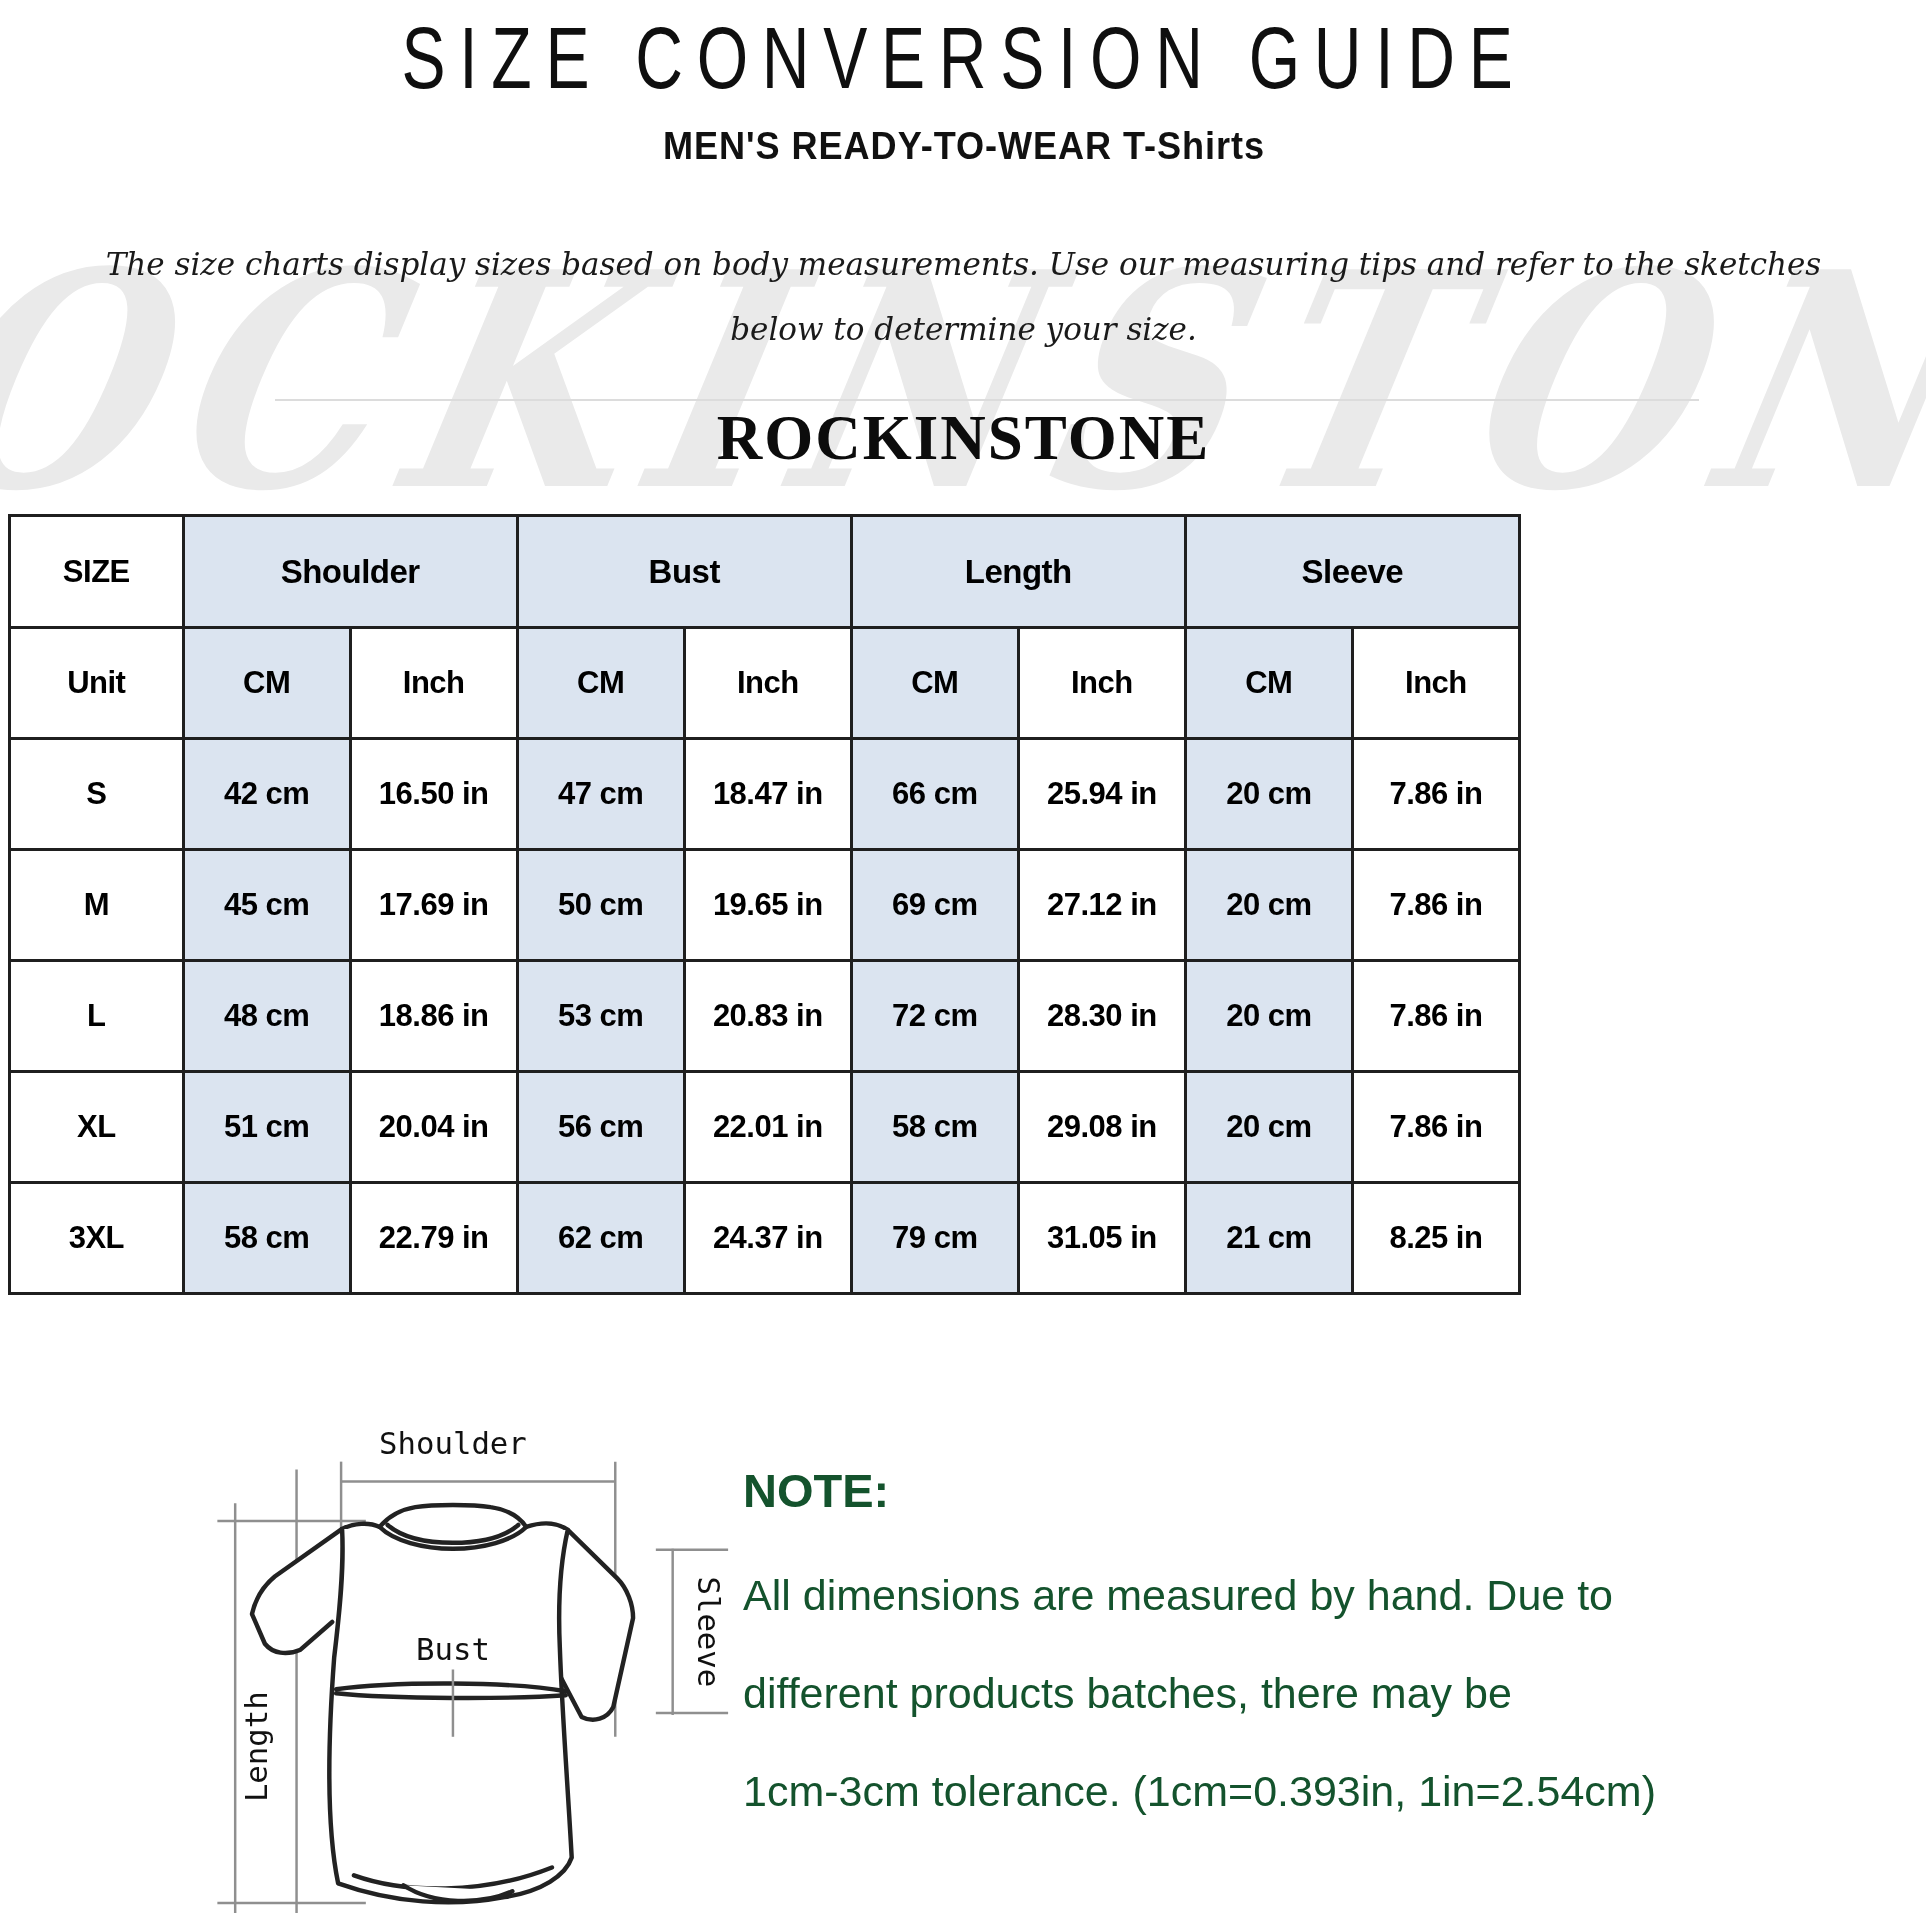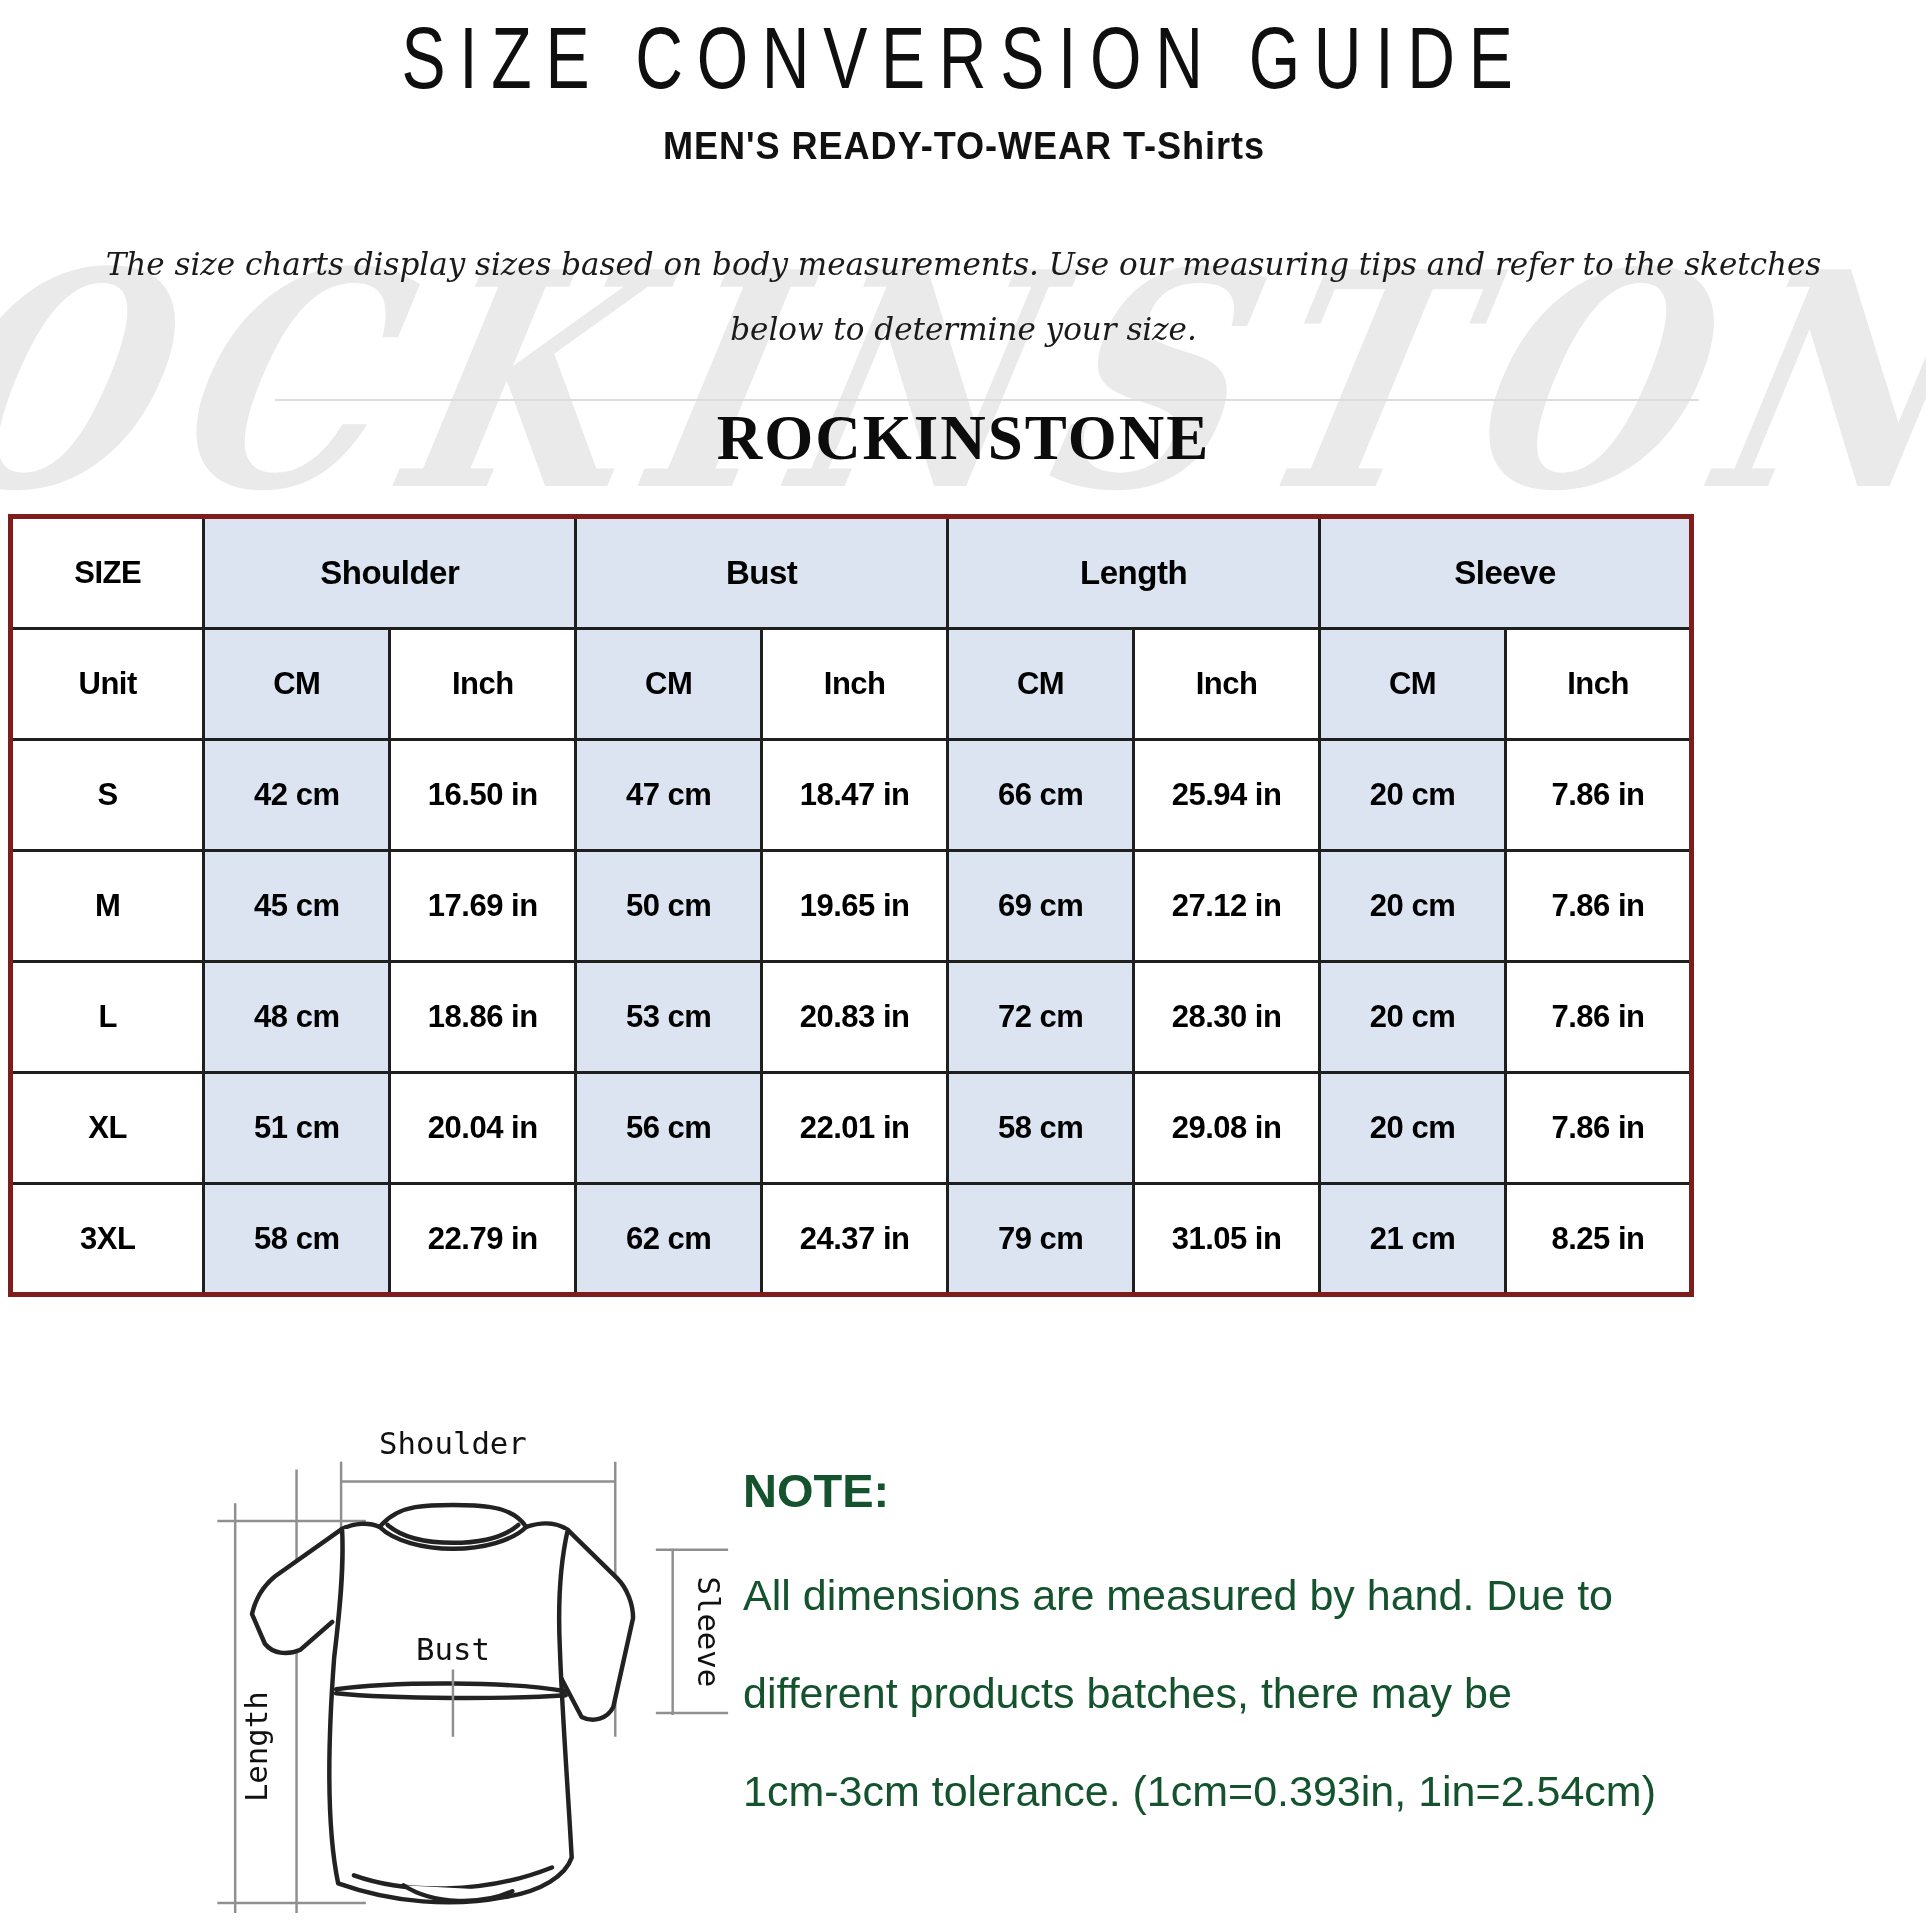--- a/index.html
+++ b/index.html
@@ -38,23 +38,23 @@
     top:399px;left:275px;width:1424px;height:2px;background:#dcdcdc;z-index:1;
   }
   .brand{
     top:402px;left:50%;transform:translateX(-50%);
     font-family:"Liberation Serif",serif;font-weight:700;font-size:63px;
     letter-spacing:2px;color:#0c0c0c;white-space:nowrap;z-index:2;margin:0;
   }
 
   
   table.size-table{
-    position:absolute;left:8px;top:514px;width:1686px;z-index:3;
+    position:absolute;left:8px;top:514px;width:1513px;z-index:3;
     border-collapse:collapse;table-layout:fixed;background:#7f1d1d;
-    border:5px solid #7f1d1d;
+    border:2px solid #7f1d1d;
   }
   table.size-table td{
     border:3px solid #1f1f1f;text-align:center;vertical-align:middle;
     font-weight:700;color:#000;background:#ffffff;padding:0;
     font-size:31px;letter-spacing:-0.5px;
   }
   table.size-table tr{height:111px;}
   table.size-table tr.group-row{height:112px;}
   table.size-table td.blue{background:#dbe4f0;}
   table.size-table td.group{font-size:33px;}

